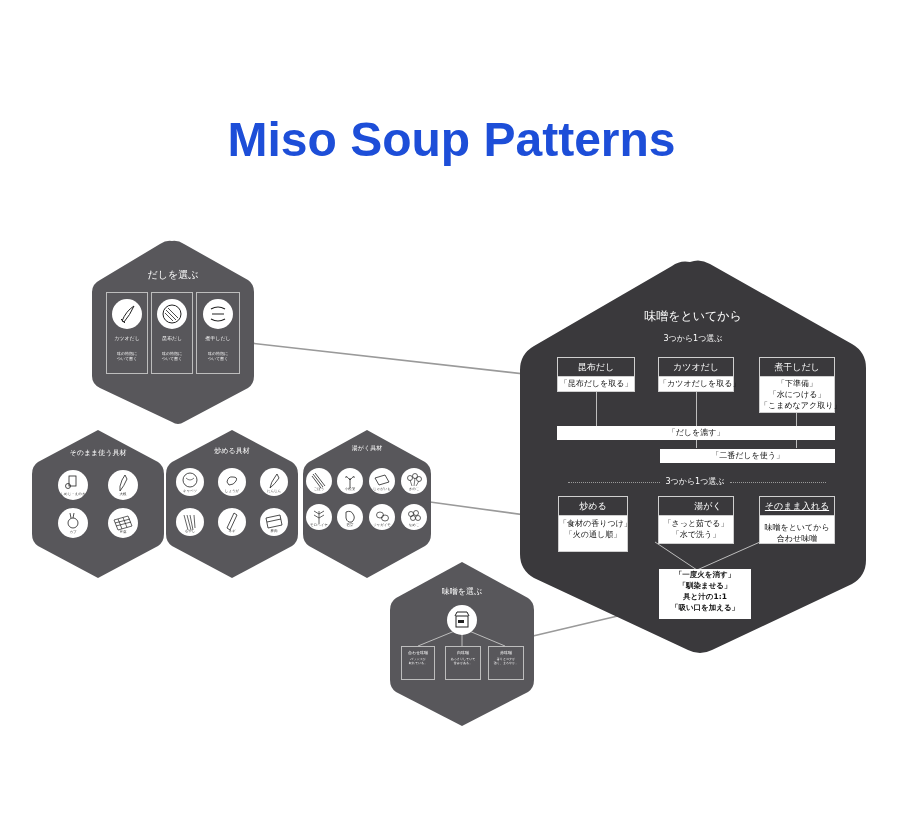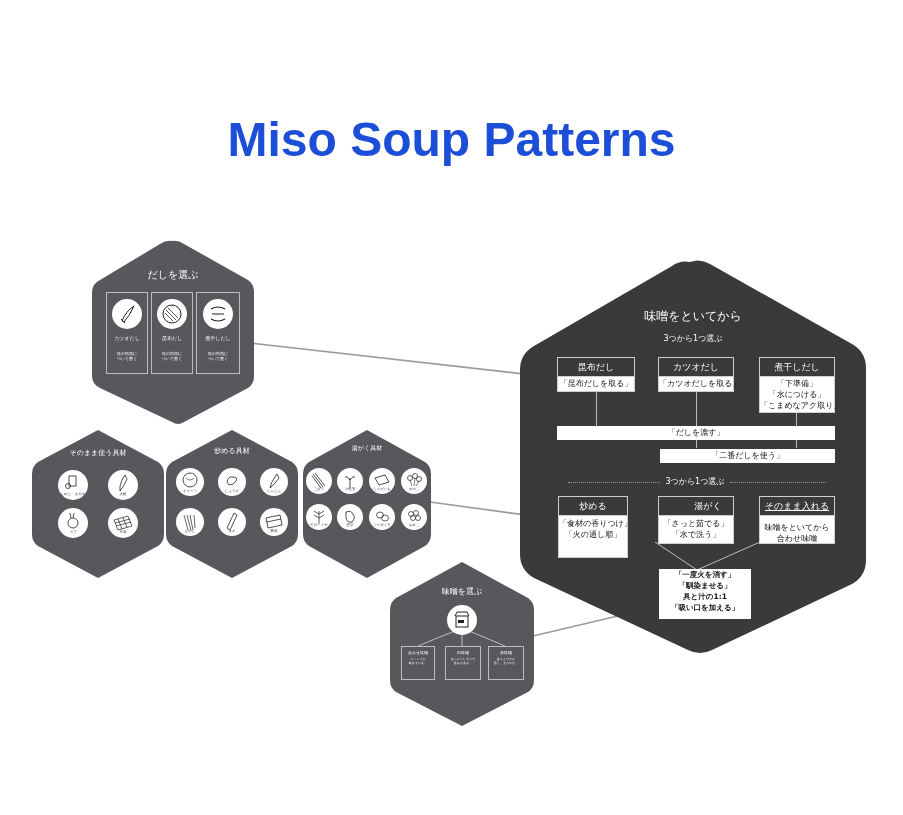--- a/index.html
+++ b/index.html
@@ -257,21 +257,21 @@
 </div>
 
 <div class="box" style="left:557px;top:426px;width:278px;height:14px;line-height:14px;">「だしを漉す」</div>
 <div class="box" style="left:660px;top:449px;width:175px;height:14px;line-height:14px;">「二番だしを使う」</div>
 
 <div class="dots" style="left:568px;top:482px;width:92px;"></div>
 <div class="abs wtxt" style="left:660px;top:476px;width:70px;font-size:8px;">3つから1つ選ぶ</div>
 <div class="dots" style="left:730px;top:482px;width:96px;"></div>
 
 <div class="boxhead" style="left:558px;top:496px;width:70px;height:20px;">炒める</div>
-<div class="boxbody" style="left:558px;top:516px;width:70px;height:42px;padding-top:2px;">
+<div class="boxbody" style="left:558px;top:516px;width:70px;height:36px;padding-top:2px;">
   <div>「食材の香りつけ」</div>
   <div>「火の通し順」</div>
 </div>
 
 <div class="boxhead" style="left:658px;top:496px;width:76px;height:20px;padding-left:24px;">湯がく</div>
 <div class="boxbody" style="left:658px;top:516px;width:76px;height:28px;padding-top:2px;">
   <div>「さっと茹でる」</div>
   <div>「水で洗う」</div>
 </div>
 

